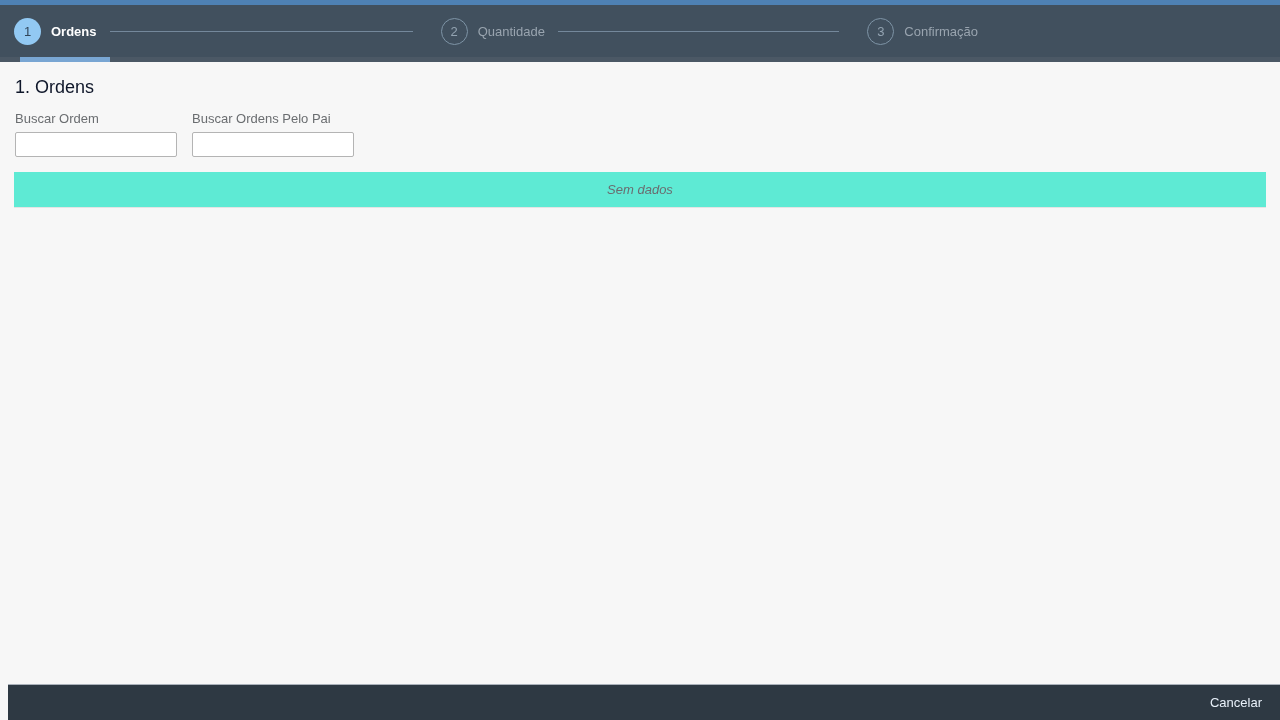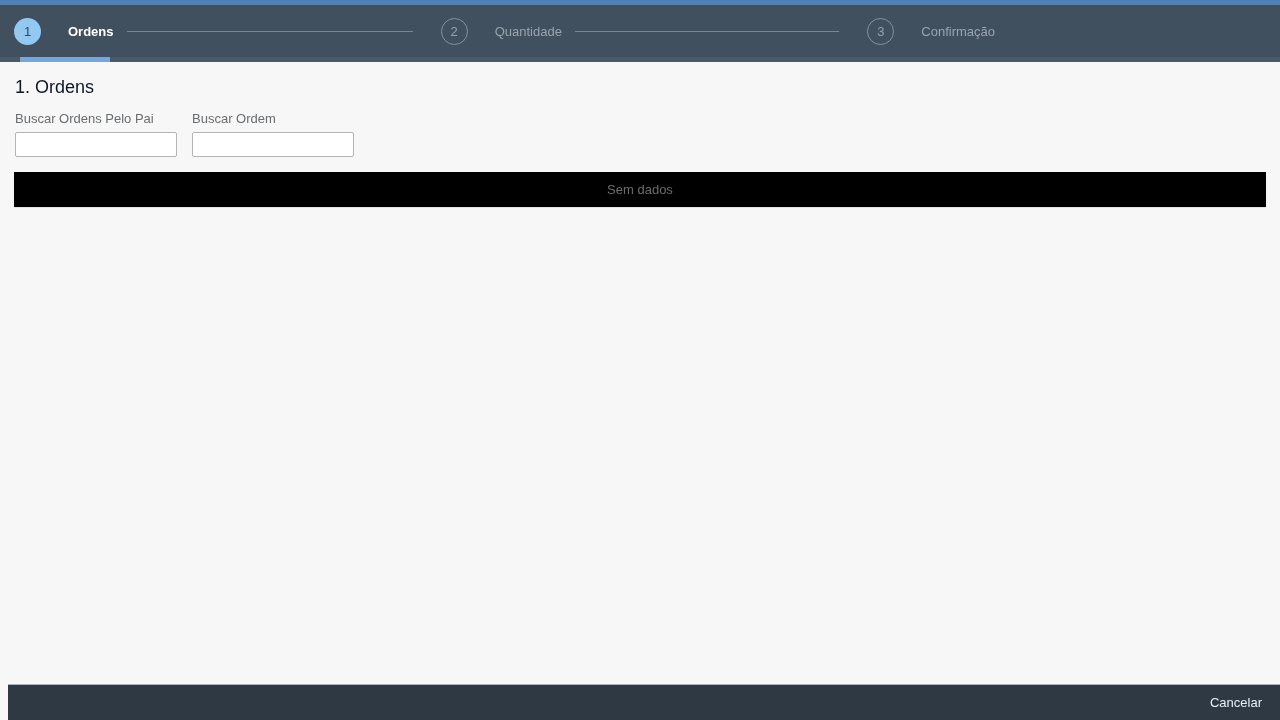--- a/index.html
+++ b/index.html
@@ -32,21 +32,21 @@
   }
   .step-circle {
     width: 27px; height: 27px;
     border-radius: 50%;
     display: flex; align-items: center; justify-content: center;
     flex: 0 0 auto;
     font-size: 13px;
   }
   .step-circle.active { background: #92c9f3; color: #31465a; }
   .step-circle.upcoming { background: transparent; border: 1px solid #7e94a6; color: #93a3b1; }
-  .step-label { margin-left: 27px; white-space: nowrap; text-align: center; }
+  .step-label { margin-left: 10px; white-space: nowrap; text-align: center; }
   .step-label.active { color: #ffffff; font-weight: bold; }
   .step-label.upcoming { color: #99a4af; }
   .connector {
     flex: 1 1 auto;
     height: 1px;
     background: #74889b;
     margin-left: 13px;
     margin-right: 0;
   }
   .bottom-strip { height: 5px; background: #4b5865; position: relative; }
@@ -102,24 +102,25 @@
   .checkbox-cell { display: flex; align-items: center; justify-content: center; }
   .checkbox {
     width: 16px; height: 16px;
     background: #ffffff;
     border: 2px solid #8b929a;
     border-radius: 2px;
     cursor: pointer;
   }
   .empty-row {
     height: 36px;
-    background: #000000;
+    background: #5eead4;
     border-bottom: 1px solid #e4e4e4;
     display: flex; align-items: center; justify-content: center;
     color: #6a6d70;
+    font-style: italic;
   }
 
   
   .footer-bar {
     flex: 0 0 36px;
     background: #2e3943;
     border-top: 1px solid #aab1ba;
     display: flex;
     align-items: center;
     justify-content: flex-end;
@@ -166,25 +167,25 @@
   <div class="bottom-strip">
     <div class="active-underline"></div>
   </div>
 </header>
 
 <main class="content">
   <h1 class="page-title">1. Ordens</h1>
 
   <div class="filters">
     <div class="field">
-      <label class="field-label">Buscar Ordens Pelo Pai</label>
+      <label class="field-label">Buscar Ordem</label>
       <input class="field-input" type="text" value="" style="">
     </div>
     <div class="field">
-      <label class="field-label">Buscar Ordem</label>
+      <label class="field-label">Buscar Ordens Pelo Pai</label>
       <input class="field-input" type="text" value="" style="">
     </div>
   </div>
 
   <div class="orders-table">
     <div class="empty-row">
       <span>Sem dados</span>
     </div>
   </div>
 </main>

